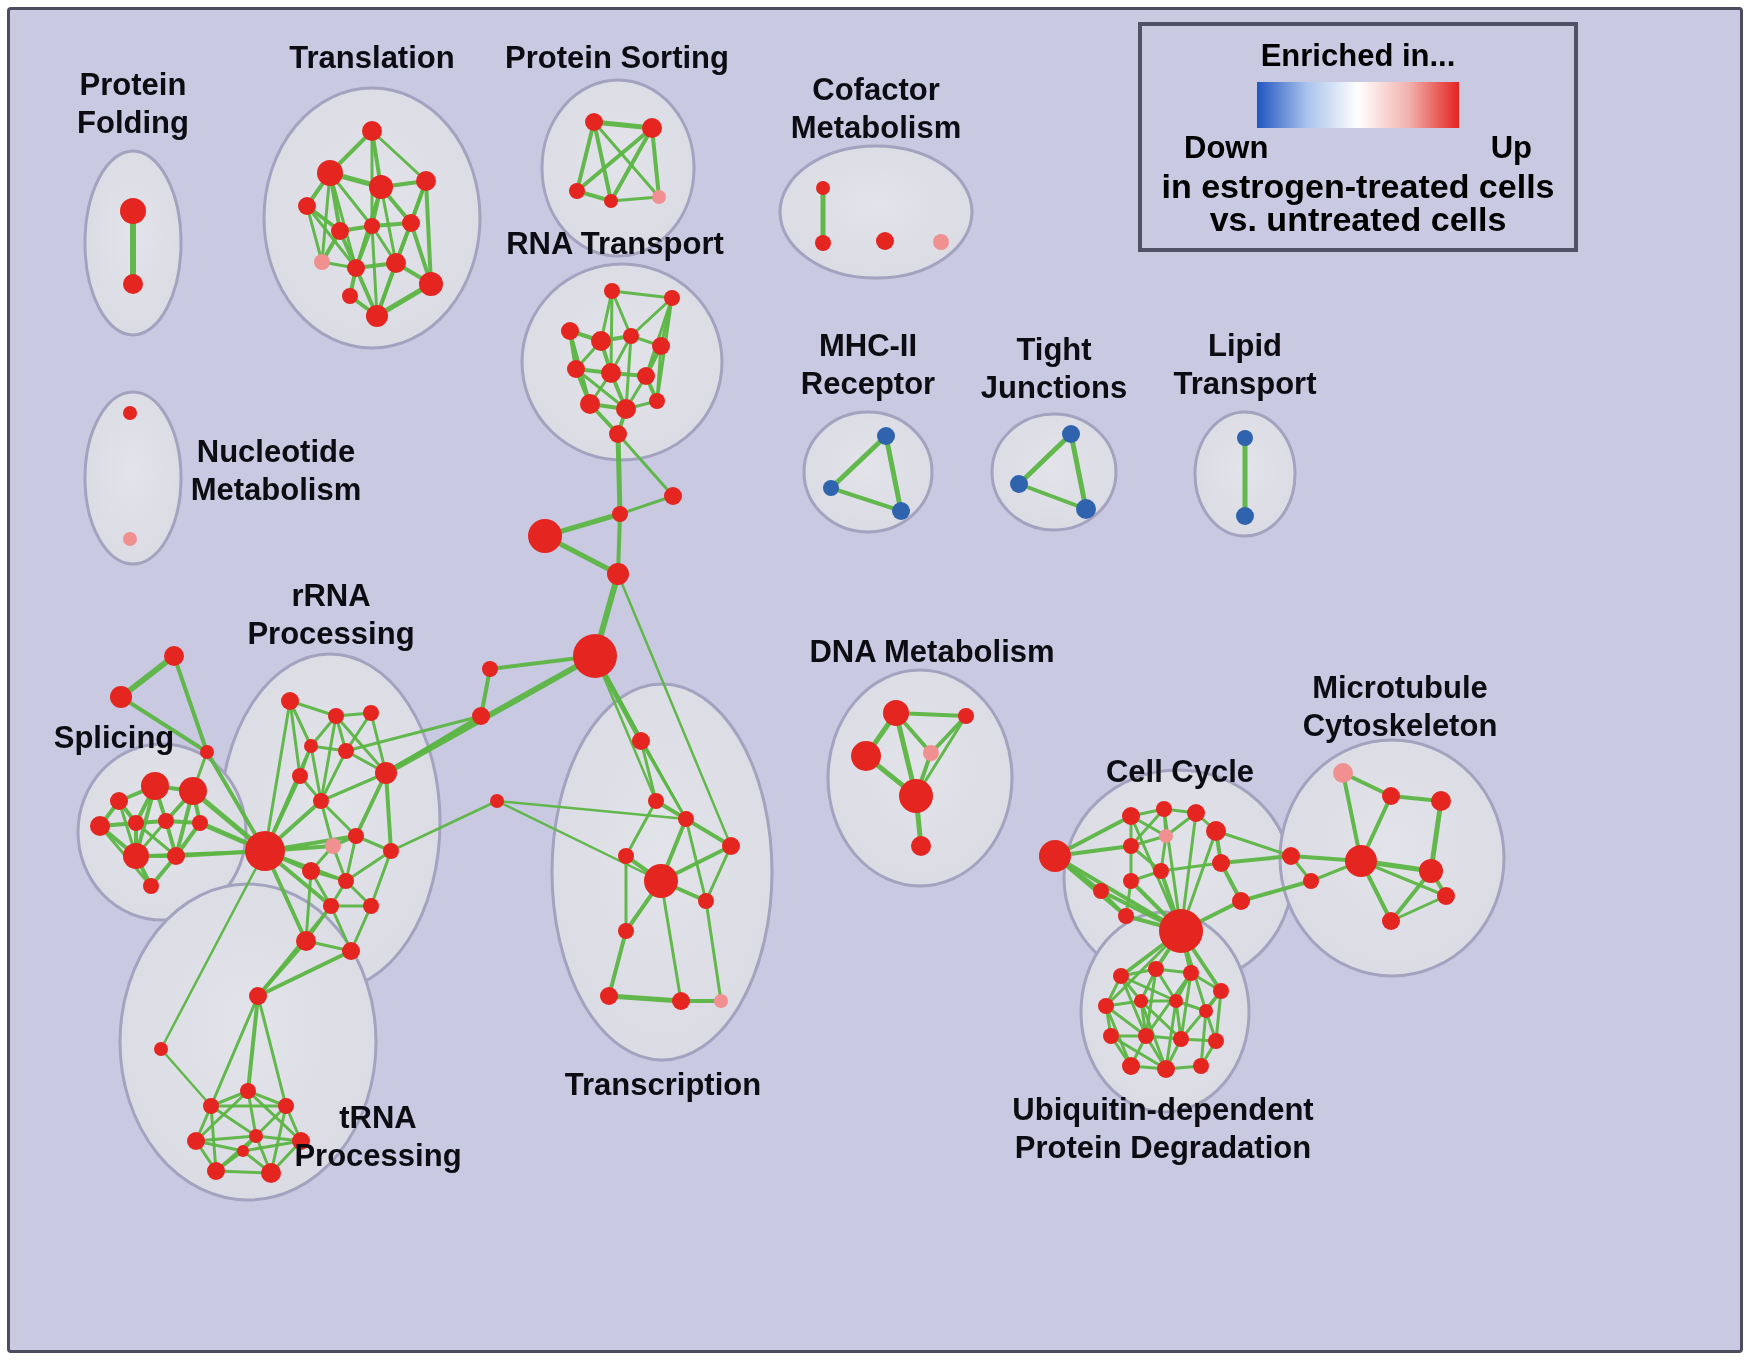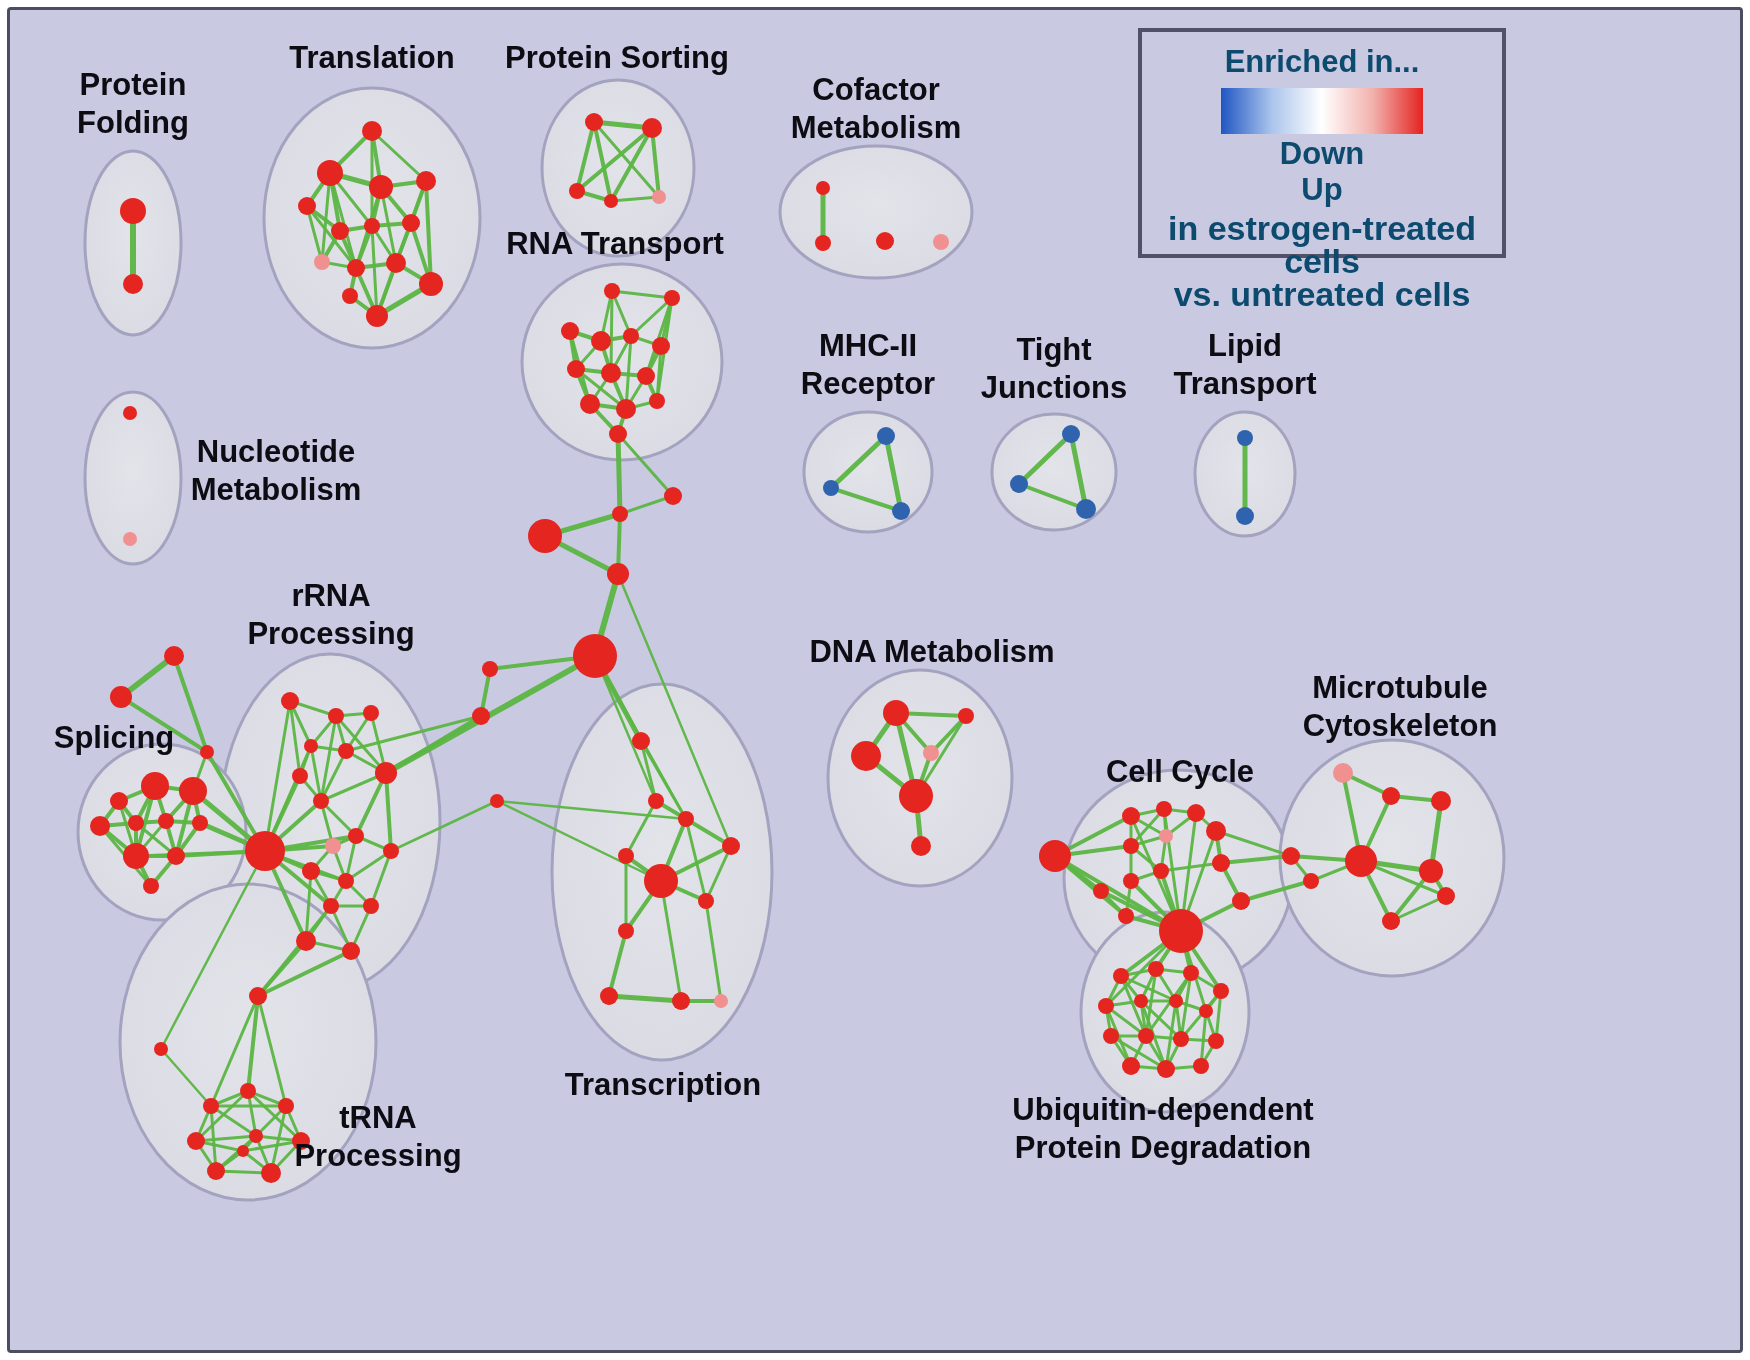--- a/index.html
+++ b/index.html
@@ -1,23 +1,23 @@
 <!DOCTYPE html>
 <html><head>
 <meta charset="utf-8">
 <style>
   html,body{margin:0;padding:0;background:#ffffff;}
   .page{position:relative;width:1750px;height:1360px;background:#ffffff;font-family:"Liberation Sans",sans-serif;overflow:hidden;font-weight:bold;}
   .board{position:absolute;left:7px;top:7px;right:7px;bottom:7px;border:3px solid #4d4d60;border-radius:4px;}
   svg#net{position:absolute;left:0;top:0;width:1750px;height:1360px;}
   svg#net text{font-family:"Liberation Sans",sans-serif;font-size:31px;fill:#0c0c12;text-anchor:middle;}
-  .legend{position:absolute;left:1138px;top:28px;width:368px;height:230px;border:4px solid #515168;box-sizing:border-box;text-align:center;color:#0c4a6e;}
+  .legend{position:absolute;left:1138px;top:22px;width:440px;height:230px;border:4px solid #515168;box-sizing:border-box;text-align:center;color:#000000;}
   .legend-title{font-size:31px;margin-top:12px;}
   .legend-gradient{width:202px;height:46px;margin:8px auto 0;}
-  .legend-updown{display:flex;justify-content:space-between;padding:2px 42px 0;font-size:31px;flex-direction:column;}
+  .legend-updown{display:flex;justify-content:space-between;padding:2px 42px 0;font-size:31px;}
   .legend-sub{font-size:34px;line-height:33px;}
   .legend-sub.first{margin-top:4px;}
 </style>
 </head>
 <body>
 
 <div class="page">
   <div class="board" style="background: rgb(201, 201, 226);"></div>
   <svg id="net" viewBox="0 0 1750 1360">
       <defs>

